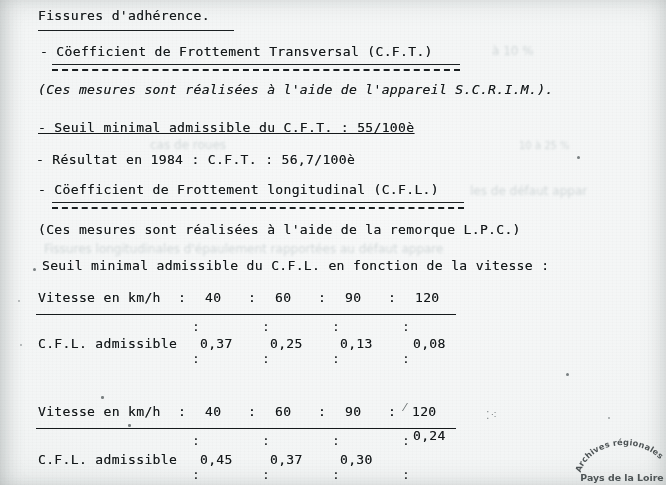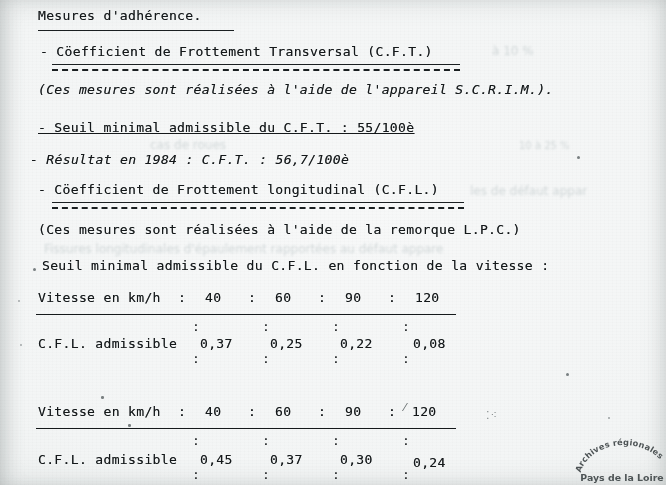--- a/index.html
+++ b/index.html
@@ -132,32 +132,32 @@
 <body>
 
 <div class="page">
 
   <div class="ghost" style="left:492px; top:44px; font-size:12px;">à 10 %</div>
   <div class="ghost" style="left:150px; top:138px; font-size:12px;">cas de roues</div>
   <div class="ghost" style="left:519px; top:140px; font-size:10px;">10 à 25 %</div>
   <div class="ghost" style="left:470px; top:184px; font-size:12px;">les de défaut appar</div>
   <div class="ghost" style="left:44px; top:242px; font-size:12px;">Fissures longitudinales d'épaulement  rapportées au défaut appare</div>
 
-  <div class="tx" style="left:38px; top:8px;">Mesures d'adhérence.</div>
+  <div class="tx" style="left:38px; top:8px;">Fissures d'adhérence.</div>
   <div class="u-solid" style="left:38px; top:30px; width:196px;"></div>
 
   <div class="tx" style="left:40px; top:44px;">- Cöefficient de Frottement Transversal (C.F.T.)</div>
   <div class="u-thin" style="left:52px; top:64px; width:408px;"></div>
   <div class="u-dash" style="left:52px; top:69px; width:408px;"></div>
 
   <div class="tx" style="left:38px; top:82px;font-style:italic;">(Ces mesures sont réalisées à l'aide de l'appareil S.C.R.I.M.).</div>
 
   <div class="tx" style="left:38px; top:120px;text-decoration:underline;">- Seuil minimal admissible du C.F.T. : 55/100è</div>
 
-  <div class="tx" style="left:30px; top:152px;font-style:italic;">- Résultat en 1984 : C.F.T. : 56,7/100è</div>
+  <div class="tx" style="left:36px; top:152px;">- Résultat en 1984 : C.F.T. : 56,7/100è</div>
 
   <div class="tx" style="left:38px; top:182px;">- Cöefficient de Frottement longitudinal (C.F.L.)</div>
   <div class="u-thin" style="left:52px; top:202px; width:412px;"></div>
   <div class="u-dash" style="left:52px; top:207px; width:412px;"></div>
 
   <div class="tx" style="left:38px; top:222px;">(Ces mesures sont réalisées à l'aide de la remorque L.P.C.)</div>
 
   <div class="tx" style="left:42px; top:258px;">Seuil minimal admissible du C.F.L. en fonction de la vitesse :</div>
   <div class="speck" style="left:33px; top:268px; width:3px; height:3px;"></div>
 
@@ -181,21 +181,21 @@
 
     <div class="sep" style="left:192px; top:320px;">:</div>
     <div class="sep" style="left:262px; top:320px;">:</div>
     <div class="sep" style="left:332px; top:320px;">:</div>
     <div class="sep" style="left:402px; top:320px;">:</div>
 
     <div class="tx" style="left:38px; top:336px;">C.F.L. admissible</div>
 
     <div class="tx" style="left:200px; top:336px;">0,37</div>
     <div class="tx" style="left:270px; top:336px;">0,25</div>
-    <div class="tx" style="left:340px; top:336px;">0,22</div>
+    <div class="tx" style="left:340px; top:336px;">0,13</div>
     <div class="tx" style="left:413px; top:336px;">0,08</div>
 
     <div class="sep" style="left:192px; top:352px;">:</div>
     <div class="sep" style="left:262px; top:352px;">:</div>
     <div class="sep" style="left:332px; top:352px;">:</div>
     <div class="sep" style="left:402px; top:352px;">:</div>
   </div>
 
 
   <div>
@@ -221,21 +221,21 @@
     <div class="sep" style="left:192px; top:434px;">:</div>
     <div class="sep" style="left:262px; top:434px;">:</div>
     <div class="sep" style="left:332px; top:434px;">:</div>
     <div class="sep" style="left:402px; top:434px;">:</div>
 
     <div class="tx" style="left:38px; top:452px;">C.F.L. admissible</div>
 
     <div class="tx" style="left:200px; top:452px;">0,45</div>
     <div class="tx" style="left:270px; top:452px;">0,37</div>
     <div class="tx" style="left:340px; top:452px;">0,30</div>
-    <div class="tx" style="left:413px; top:455px;">0,24</div>
+    <div class="tx" style="left:413px; top:428px;">0,24</div>
 
     <div class="sep" style="left:192px; top:468px;">:</div>
     <div class="sep" style="left:262px; top:468px;">:</div>
     <div class="sep" style="left:332px; top:468px;">:</div>
     <div class="sep" style="left:402px; top:468px;">:</div>
   </div>
 
   <div class="speck" style="left:577px; top:156px; width:3px; height:3px;"></div>
   <div class="speck" style="left:566px; top:373px; width:3px; height:3px;"></div>
   <div class="speck" style="left:101px; top:396px; width:2.5px; height:2.5px;"></div>

